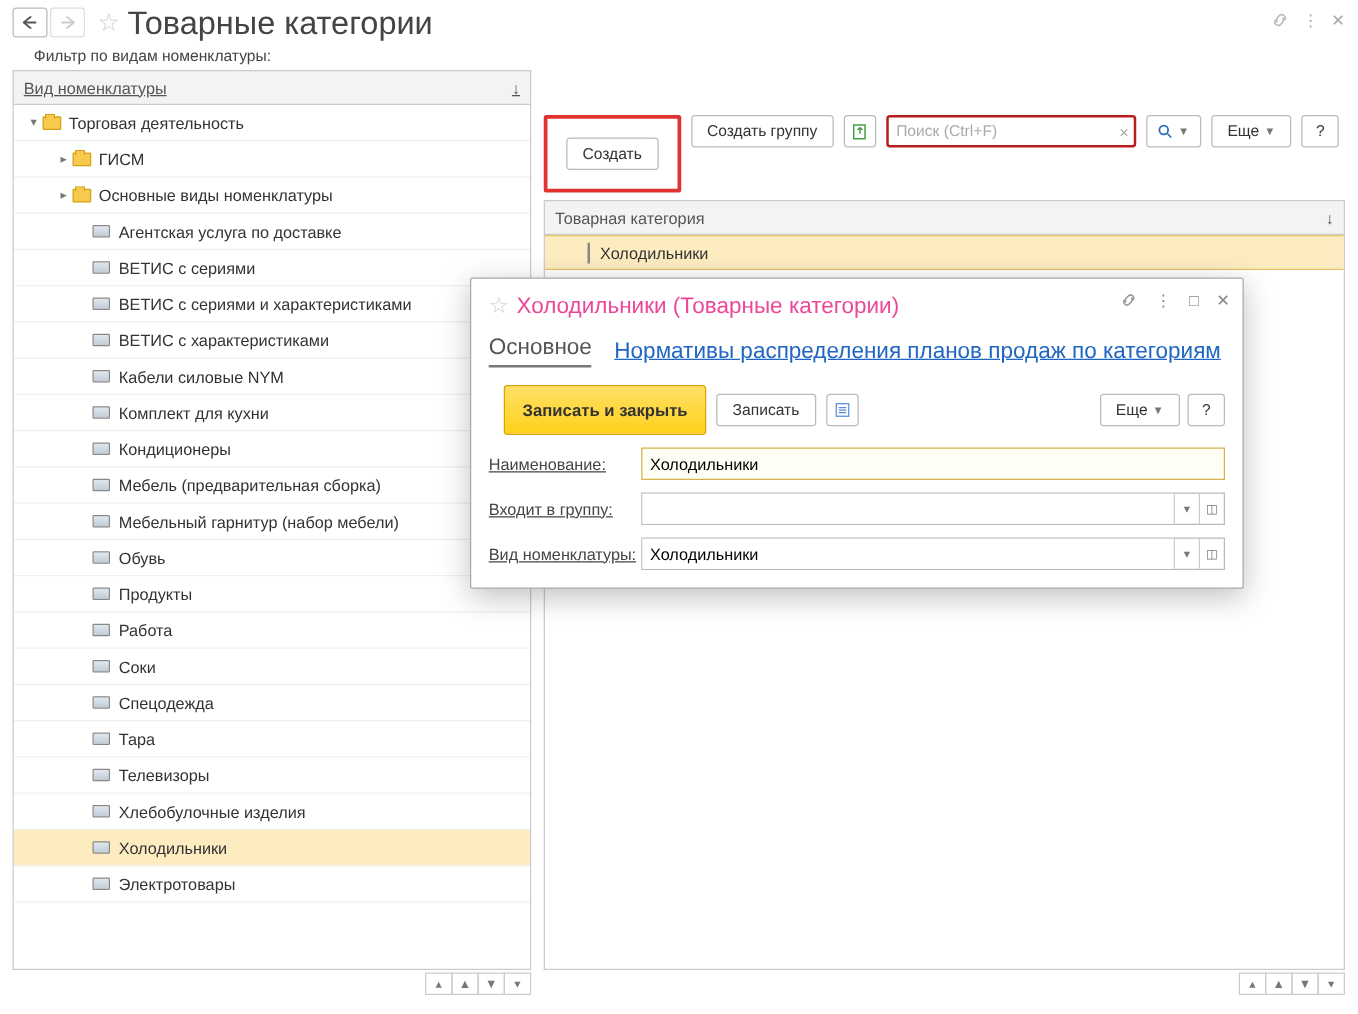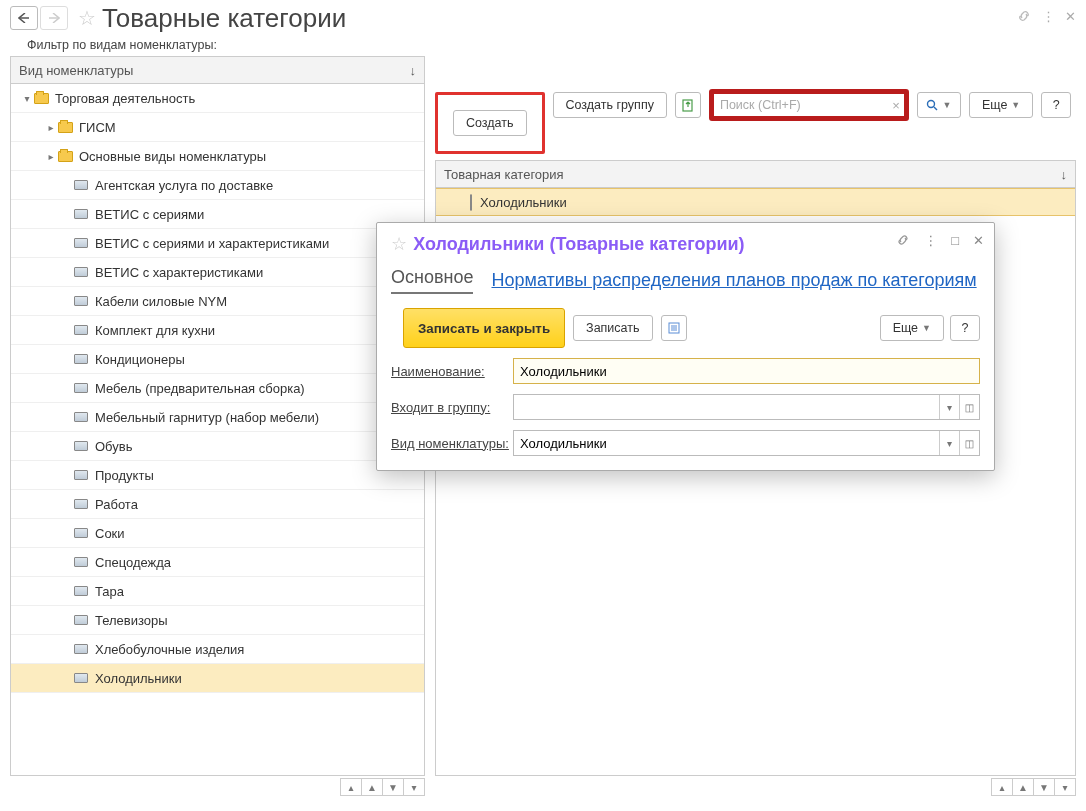--- a/index.html
+++ b/index.html
@@ -14,53 +14,53 @@
   .nav-btn { width:28px; height:24px; border:1px solid #bbb; border-radius:3px; background:#fff; display:flex; align-items:center; justify-content:center; margin-right:2px; cursor:pointer; }
   .nav-btn.disabled { color:#bbb; border-color:#ddd; }
   .star { color:#ccc; font-size:20px; margin:0 6px 0 8px; }
   .title { font-size: 26px; color:#444; font-weight:400; }
   .header-right { position:absolute; right:10px; top:8px; display:flex; gap:10px; align-items:center; color:#aaa; }
   .header-right span { cursor:pointer; }
   .filter-lbl { padding:2px 27px 4px; font-size:12.5px; color:#444; }
   .main { display:flex; height:740px; padding:0 10px; gap:10px; }
   .left-panel { width:415px; display:flex; flex-direction:column; }
   .right-panel { flex:1; display:flex; flex-direction:column; position:relative; }
-  .tree-head { border:1px solid #ccc; background:#f3f3f3; padding:0 8px; height:28px; display:flex; align-items:center; justify-content:space-between; color:#555; }
+  .tree-head { border:1px solid #ccc; background:#f3f3f3; padding:0 8px; height:28px; display:flex; align-items:center; justify-content:space-between; color:#555;text-decoration:underline; }
   .tree-body { border:1px solid #ccc; border-top:none; flex:1; overflow:auto; }
   .tree-row { display:flex; align-items:center; height:29px; border-bottom:1px solid #efefef; white-space:nowrap; }
   .tree-row .arrow { width:12px; text-align:center; color:#777; font-size:10px; }
   .tree-row .icon { width:16px; height:14px; display:inline-flex; align-items:center; justify-content:center; margin-right:6px; }
   .folder-ic { width:15px; height:11px; background:#f7c94d; border:1px solid #d4a217; border-radius:1px; position:relative; }
   .folder-ic::before { content:''; position:absolute; top:-3px; left:1px; width:6px; height:3px; background:#f7c94d; border:1px solid #d4a217; border-bottom:none; border-radius:1px 1px 0 0; }
   .item-ic { width:14px; height:10px; border:1px solid #888; border-radius:1px; background:linear-gradient(#e0e8ef,#c0ccd8); }
   .tree-row.selected { background:#fcecc0; }
   .tree-row.indent1 { padding-left:10px; }
   .tree-row.indent2 { padding-left:34px; }
   .tree-row.indent3 { padding-left:50px; }
   .toolbar-row { display:flex; gap:8px; align-items:center; margin-bottom:6px; }
   .btn { height:26px; padding:0 12px; border:1px solid #bbb; border-radius:3px; background:#fff; font-size:12.5px; cursor:pointer; display:flex; align-items:center; color:#333; }
   .highlight-box { border:3px solid #e0322f; border-radius:2px; padding:15px;margin-top:36px; }
   .icon-btn { width:26px; height:26px; border:1px solid #bbb; border-radius:3px; background:#fff; display:flex; align-items:center; justify-content:center; cursor:pointer; }
-  .search-box { flex:1; min-width:100px; height:26px; border:5px solid #b91c1c; border-radius:3px; display:flex; align-items:center; padding:11px 4px; max-width:200px; }
+  .search-box { flex:1; min-width:100px; height:26px; border:2px solid #b91c1c; border-radius:3px; display:flex; align-items:center; padding:11px 4px; max-width:200px; }
   .search-box input { border:none; outline:none; width:100%; font-size:12.5px; color:#333; }
   .search-box input::placeholder { color:#aaa; }
   .right-head { border:1px solid #ccc; background:#f3f3f3; height:28px; display:flex; align-items:center; justify-content:space-between; padding:0 8px; color:#555; }
   .right-body { border:1px solid #ccc; border-top:none; flex:1; position:relative; overflow:auto; }
   .right-row { display:flex; align-items:center; height:28px; padding-left:34px; }
   .right-row.sel { background:#fcecc0; border:1px solid #e7c36a; border-left:none; border-right:none; }
   .scroller-bar { height:18px; display:flex; justify-content:flex-end; gap:0; margin-top:2px; }
   .scroller-bar .sbtn { width:22px; height:18px; border:1px solid #ccc; display:flex; align-items:center; justify-content:center; font-size:10px; color:#777; margin-left:-1px; cursor:pointer; }
   .dialog {
     position:absolute; left:376px; top:222px; width:619px;
     background:#fff; border:1px solid #aaa; box-shadow:0 6px 24px rgba(0,0,0,.25); border-radius:2px;
     padding:10px 14px 14px; z-index:10;
   }
   .dlg-head { display:flex; align-items:center; }
   .dlg-star { color:#ccc; font-size:18px; margin-right:6px; }
-  .dlg-title { font-size:18px; color:#8b5cf6; font-weight:700; }
+  .dlg-title { font-size:18px; color:#ec4899; font-weight:400; }
   .dlg-ctrls { position:absolute; right:10px; top:10px; display:flex; gap:14px; color:#888; }
   .dlg-ctrls span { cursor:pointer; }
   .dlg-tabs { margin-top:12px; display:flex; gap:18px; font-size:18px; align-items:center; }
   .tab-main { border-bottom:2px solid #777; padding-bottom:4px; color:#555; }
   .tab-link { color:#2066c4; text-decoration:underline; cursor:pointer; }
   .dlg-toolbar { margin-top:14px; display:flex; gap:8px; align-items:center; }
   .btn-primary { height:40px; padding:0 14px; border:1px solid #d9a300; background:linear-gradient(#ffe066,#ffd11a); border-radius:3px; font-weight:700; color:#333; cursor:pointer;margin-left:12px; }
   .form-row { display:flex; align-items:center; margin-top:10px; }
   .form-lbl { width:122px; color:#444;text-decoration:underline; }
   .form-input { flex:1; height:26px; border:1px solid #d6b24a; background:#fffef4; padding:0 6px; outline:none; font-size:13px; }
@@ -249,20 +249,27 @@
           </span>
           <span>Хлебобулочные изделия</span>
         </div>
         <div class="tree-row indent3 selected">
           <span class="arrow"></span>
           <span class="icon">
             <span class="item-ic"></span>
           </span>
           <span>Холодильники</span>
         </div>
+        <div class="tree-row indent3">
+          <span class="arrow"></span>
+          <span class="icon">
+            <span class="item-ic"></span>
+          </span>
+          <span>Электротовары</span>
+        </div>
       </div>
     <div class="scroller-bar">
       <div class="sbtn">▴</div>
       <div class="sbtn">▲</div>
       <div class="sbtn">▼</div>
       <div class="sbtn">▾</div>
     </div>
   </div>
 
   <div class="right-panel">

